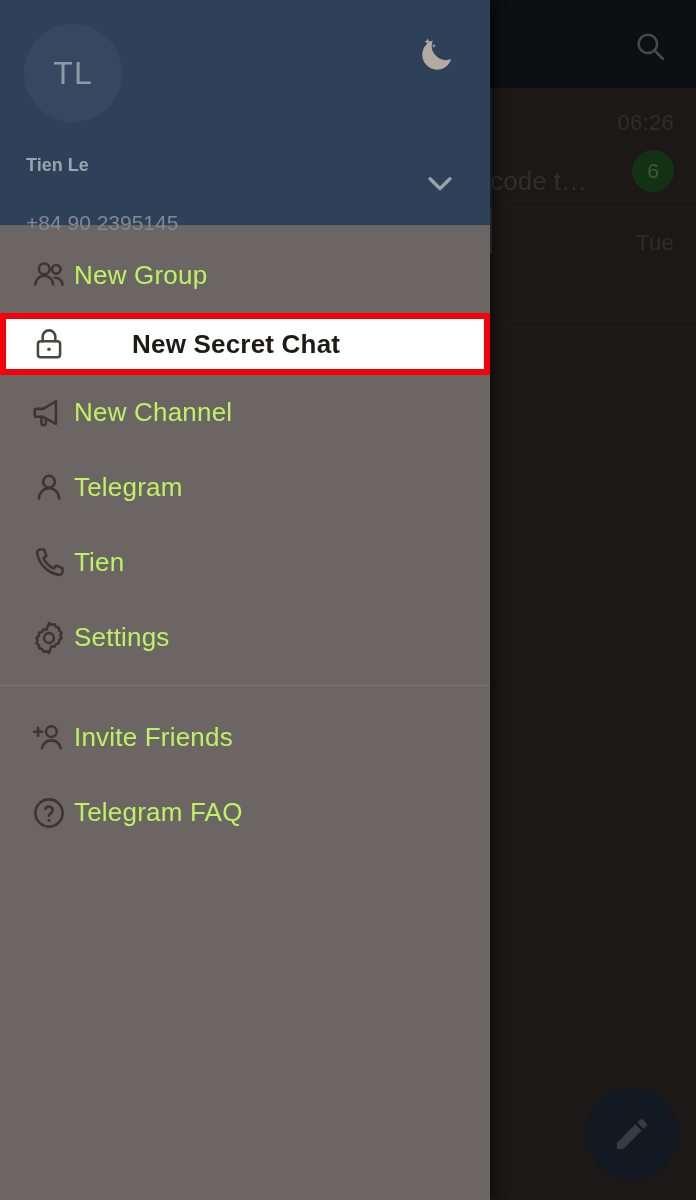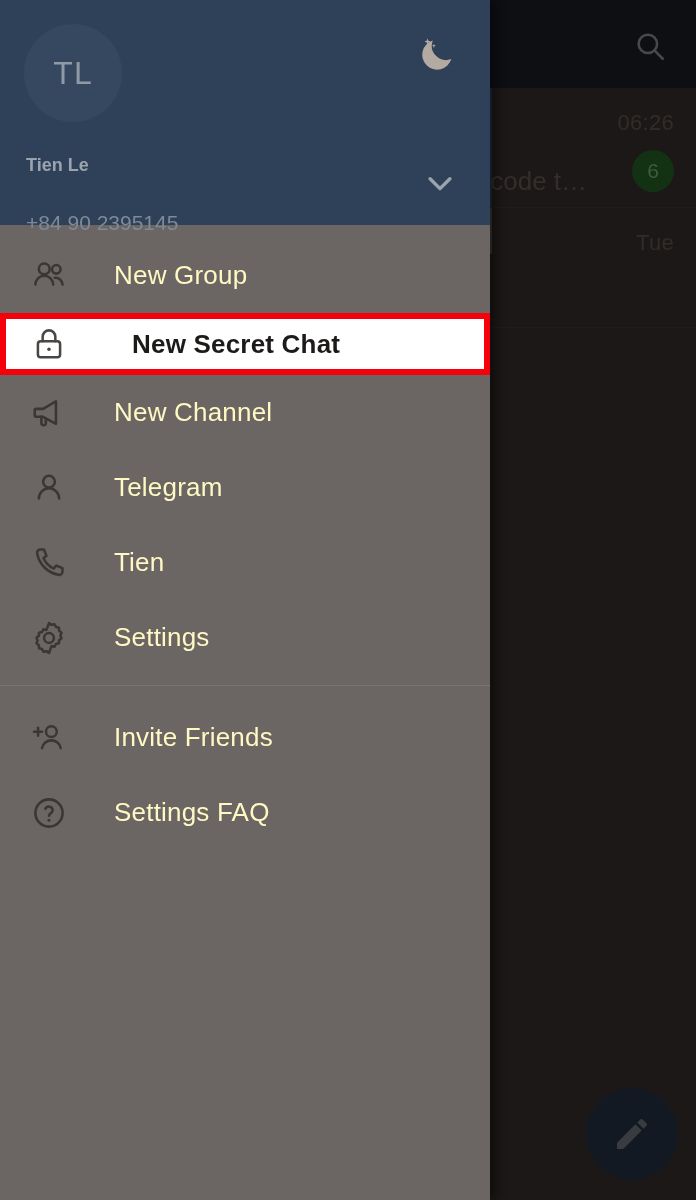--- a/index.html
+++ b/index.html
@@ -103,21 +103,21 @@
   .menu-item {
     position:relative; display:flex; align-items:center;
     height:75px; width:490px; padding-left:24px;
   }
   .menu-icon {
     width:50px; height:50px; flex:0 0 50px;
     display:flex; align-items:center; justify-content:center;
   }
   .menu-icon svg { stroke:#3b3533; }
   .menu-label {
-    margin-left:40px; font-size:26px; color:#fef9c3;
+    font-size:26px; color:#bef264;
     letter-spacing:.2px;
   }
 
   
   .menu-item.highlighted {
     background:#ffffff;
     border:6px solid #f5000b;
     height:62px; padding-left:18px;gap:20px;
   }
   .menu-item.highlighted .menu-icon svg { stroke:#4a4644; }
@@ -277,18 +277,18 @@
       </div>
 
       <div class="menu-item">
         <span class="menu-icon">
           <svg width="38" height="38" viewBox="0 0 24 24" fill="none" stroke-width="1.6">
             <circle cx="12" cy="12" r="8.6"></circle>
             <path d="M9.7 9.4a2.4 2.4 0 014.6.9c0 1.7-2.3 2-2.3 3.5" stroke-linecap="round"></path>
             <circle cx="12" cy="16.6" r=".95" fill="#3b3533" stroke="none"></circle>
           </svg>
         </span>
-        <span class="menu-label">Settings FAQ</span>
+        <span class="menu-label">Telegram FAQ</span>
       </div>
 
     </div>
   </div>
 </div>
 
 </body></html>

